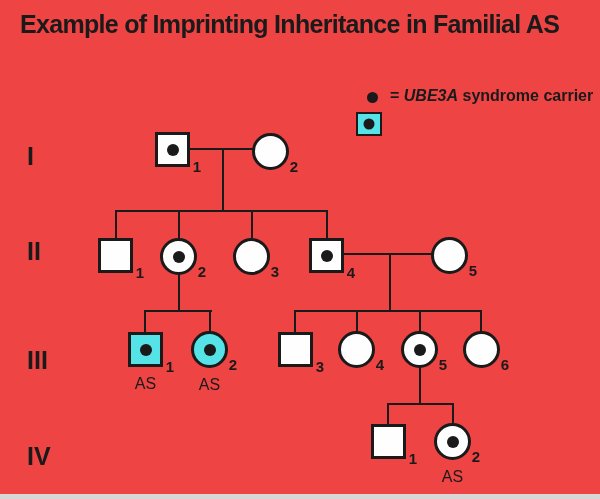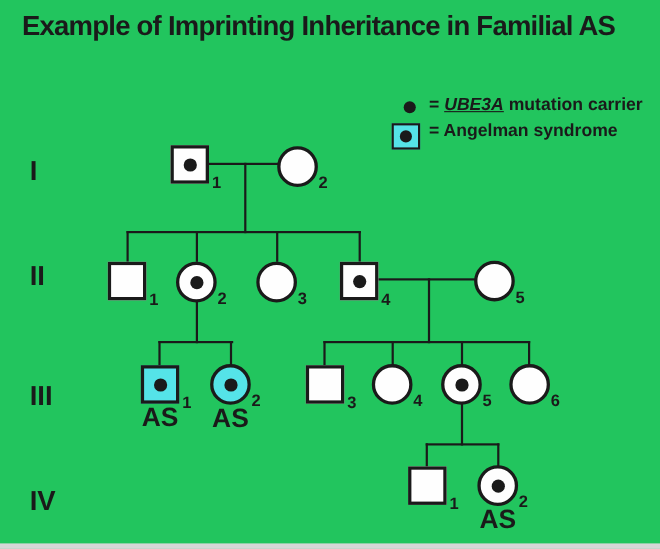--- a/index.html
+++ b/index.html
@@ -1,34 +1,34 @@
 <!DOCTYPE html>
 <html style="--affected-fill: #55e3e8; --line: #1a1a1a;"><head>
 <meta charset="utf-8">
 <style>
   html,body{margin:0;padding:0;background:#fff;}
   #stage{
-    position:relative;width:600px;height:499px;background:#22c55e;overflow:hidden;
+    position:relative;width:600px;height:499px;background:#ef4444;overflow:hidden;
     font-family:"Liberation Sans","DejaVu Sans",sans-serif;color:#1a1a1a;
   }
   .title{
     position:absolute;left:20px;top:10px;font-size:25px;font-weight:700;
     letter-spacing:-0.7px;color:#1a1a1a;white-space:nowrap;
   }
   
   .legend-dot{
     position:absolute;left:367px;top:92px;width:11px;height:11px;border-radius:50%;
     background:var(--line,#1a1a1a);
   }
   .legend-text{
     position:absolute;left:390px;font-size:16px;font-weight:600;white-space:nowrap;
   }
   .legend-text.l1{top:87px;}
   .legend-text.l2{top:111px;}
-  .legend-text .gene{font-style:italic;text-decoration:underline;}
+  .legend-text .gene{font-style:italic;}
   .legend-square{
     position:absolute;left:356px;top:112px;width:26px;height:24px;box-sizing:border-box;
     border:2px solid var(--line,#1a1a1a);background:var(--affected-fill,#55e3e8);
   }
   .legend-square .dot{
     position:absolute;left:50%;top:50%;transform:translate(-50%,-50%);
     width:11px;height:11px;border-radius:50%;background:var(--line,#1a1a1a);
   }
   
   .gen{
@@ -50,39 +50,38 @@
     position:absolute;left:50%;top:50%;transform:translate(-50%,-50%);
     width:12px;height:12px;border-radius:50%;background:var(--line,#1a1a1a);
   }
   .person .num{
     position:absolute;right:-14px;bottom:-10px;font-size:15px;font-weight:700;
     color:#1a1a1a;line-height:1;
   }
   .ci .num{right:-12px;bottom:-7px;}
   .person .as{
     position:absolute;left:50%;transform:translateX(-50%);bottom:-28px;
-    font-size:24px;font-weight:700;color:#1a1a1a;line-height:1;
+    font-size:16px;font-weight:400;color:#1a1a1a;line-height:1;
   }
   .bottom-edge{
     position:absolute;left:0;right:0;bottom:0;height:5px;background:#d7d7d7;
   }
 </style>
 </head>
 <body>
 
 <div id="stage">
 
   <div class="title">Example of Imprinting Inheritance in Familial AS</div>
 
   <span class="legend-dot"></span>
-  <div class="legend-text l1"><span>= </span><span class="gene">UBE3A</span><span> mutation carrier</span></div>
+  <div class="legend-text l1"><span>= </span><span class="gene">UBE3A</span><span> syndrome carrier</span></div>
   <div class="legend-square">
       <span class="dot"></span>
     </div>
-  <div class="legend-text l2">= Angelman syndrome</div>
 
   <div class="gen" style="top:142px">I</div>
   <div class="gen" style="top:237px">II</div>
   <div class="gen" style="top:346px">III</div>
   <div class="gen" style="top:442px">IV</div>
 
   <div class="hline" style="left:188px;top:148px;width:66px"></div>
   <div class="vline" style="left:222px;top:148px;height:64px"></div>
   <div class="hline" style="left:115px;top:210px;width:213px"></div>
   <div class="vline" style="left:115px;top:210px;height:28px"></div>

